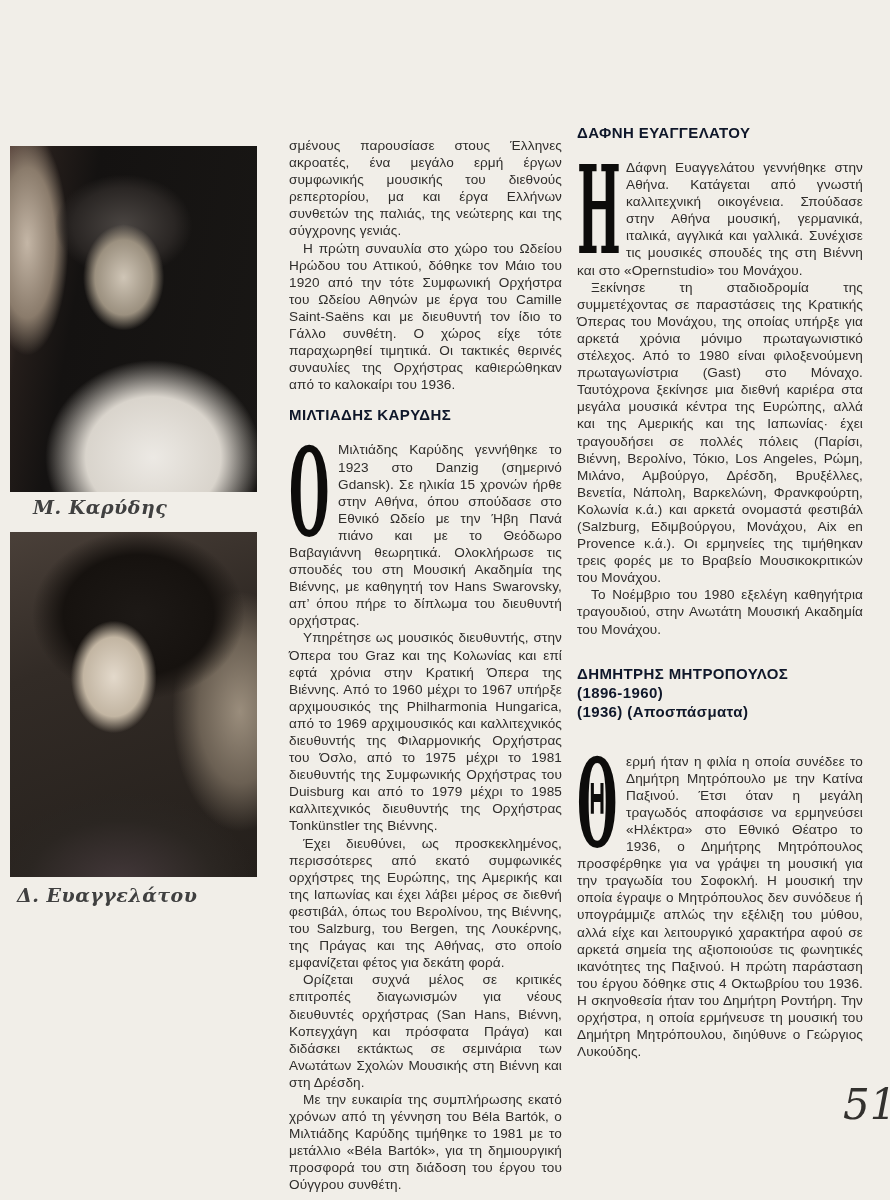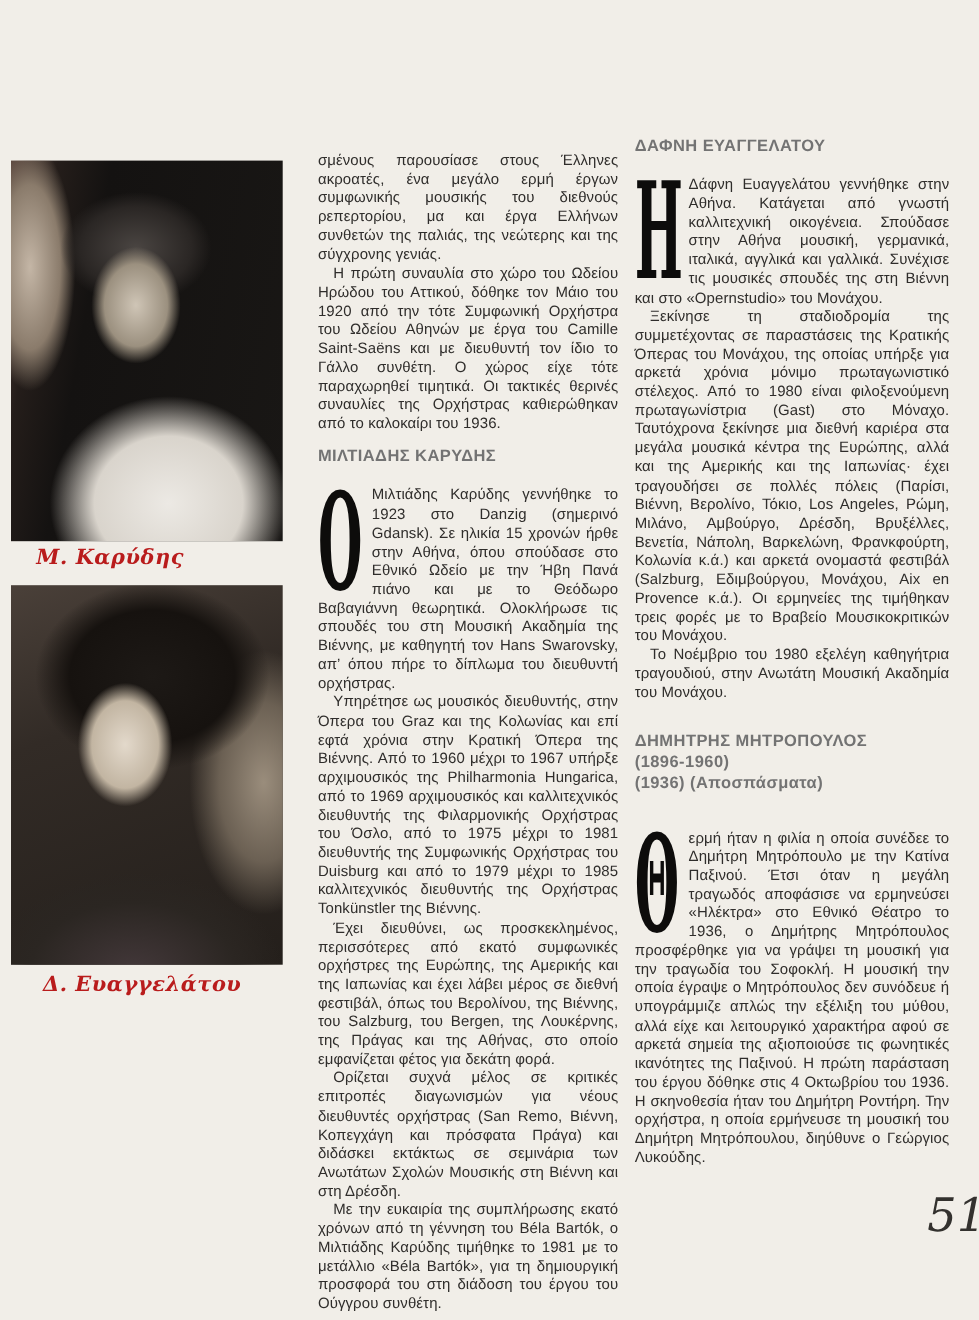--- a/index.html
+++ b/index.html
@@ -33,43 +33,43 @@
       radial-gradient(ellipse 55px 72px at 42% 42%, #e3d9cb 0%, #c2b5a2 55%, rgba(0,0,0,0) 78%),
       radial-gradient(ellipse 125px 100px at 52% 24%, #1d1916 0%, #16120f 60%, rgba(0,0,0,0) 85%),
       radial-gradient(ellipse 90px 160px at 93% 52%, #9a8d7c 0%, #6b6053 45%, rgba(0,0,0,0) 75%),
       radial-gradient(ellipse 170px 115px at 45% 102%, #43383a 0%, #2b2622 55%, rgba(0,0,0,0) 80%),
       linear-gradient(160deg, #4a4039 0%, #322b26 35%, #241f1b 100%);
   }
   .caption{
     position:absolute;
     font-family:"DejaVu Serif",serif;
     font-style:italic;font-weight:bold;
-    font-size:19px;color:#b91c1c;letter-spacing:.5px;
+    font-size:19px;color:#404040;letter-spacing:.5px;
   }
   .caption-1{left:33px;top:496px;}
-  .caption-2{left:39px;top:884px;}
+  .caption-2{left:17px;top:884px;}
 
   
   .col{position:absolute;}
   .col-middle{left:289px;top:137px;width:273px;}
   .col-right{left:577px;top:123px;width:286px;}
 
   .body{
     margin:0;
     font-size:13.6px;line-height:17.1px;
     text-align:justify;
     letter-spacing:.1px;
     color:#2f2d2b;
   }
   .ind{text-indent:14px;}
 
   .sec-heading{
     margin:0;
     font-size:15px;font-weight:bold;
-    letter-spacing:.4px;color:#737373;
+    letter-spacing:.4px;color:#0f172a;
     line-height:19px;
   }
   .h-karydis{margin:12px 0 17px;}
   .h-daphne{margin:0 0 17px;}
   .h-mitropoulos{margin:26px 0 32px;}
   .h-line{display:block;}
 
   
   .dropbox{
     float:left;
@@ -114,21 +114,21 @@
 
     <h2 class="sec-heading h-karydis">ΜΙΛΤΙΑΔΗΣ ΚΑΡΥΔΗΣ</h2>
 
     <p class="body">
       <span class="dropbox">
           <span class="dropglyph">Ο</span>
         </span><span>Μιλτιάδης Καρύδης γεννήθηκε το 1923 στο Danzig (σημερινό Gdansk). Σε ηλικία 15 χρονών ήρθε στην Αθήνα, όπου σπούδασε στο Εθνικό Ωδείο με την Ήβη Πανά πιάνο και με το Θεόδωρο Βαβαγιάννη θεωρητικά. Ολοκλήρωσε τις σπουδές του στη Μουσική Ακαδημία της Βιέννης, με καθηγητή τον Hans Swarovsky, απ’ όπου πήρε το δίπλωμα του διευθυντή ορχήστρας.</span>
     </p>
     <p class="body ind">Υπηρέτησε ως μουσικός διευθυντής, στην Όπερα του Graz και της Κολωνίας και επί εφτά χρόνια στην Κρατική Όπερα της Βιέννης. Από το 1960 μέχρι το 1967 υπήρξε αρχιμουσικός της Philharmonia Hungarica, από το 1969 αρχιμουσικός και καλλιτεχνικός διευθυντής της Φιλαρμονικής Ορχήστρας του Όσλο, από το 1975 μέχρι το 1981 διευθυντής της Συμφωνικής Ορχήστρας του Duisburg και από το 1979 μέχρι το 1985 καλλιτεχνικός διευθυντής της Ορχήστρας Tonkünstler της Βιέννης.</p>
     <p class="body ind">Έχει διευθύνει, ως προσκεκλημένος, περισσότερες από εκατό συμφωνικές ορχήστρες της Ευρώπης, της Αμερικής και της Ιαπωνίας και έχει λάβει μέρος σε διεθνή φεστιβάλ, όπως του Βερολίνου, της Βιέννης, του Salzburg, του Bergen, της Λουκέρνης, της Πράγας και της Αθήνας, στο οποίο εμφανίζεται φέτος για δεκάτη φορά.</p>
-    <p class="body ind">Ορίζεται συχνά μέλος σε κριτικές επιτροπές διαγωνισμών για νέους διευθυντές ορχήστρας (San Remo, Βιέννη, Κοπεγχάγη και πρόσφατα Πράγα) και διδάσκει εκτάκτως σε σεμινάρια των Ανωτάτων Σχολών Μουσικής στη Βιέννη και στη Δρέσδη.</p>
+    <p class="body ind">Ορίζεται συχνά μέλος σε κριτικές επιτροπές διαγωνισμών για νέους διευθυντές ορχήστρας (San Hans, Βιέννη, Κοπεγχάγη και πρόσφατα Πράγα) και διδάσκει εκτάκτως σε σεμινάρια των Ανωτάτων Σχολών Μουσικής στη Βιέννη και στη Δρέσδη.</p>
     <p class="body ind">Με την ευκαιρία της συμπλήρωσης εκατό χρόνων από τη γέννηση του Béla Bartók, ο Μιλτιάδης Καρύδης τιμήθηκε το 1981 με το μετάλλιο «Béla Bartók», για τη δημιουργική προσφορά του στη διάδοση του έργου του Ούγγρου συνθέτη.</p>
   </section>
 
   <section class="col col-right">
     <h2 class="sec-heading h-daphne">ΔΑΦΝΗ ΕΥΑΓΓΕΛΑΤΟΥ</h2>
 
     <p class="body">
       <span class="dropbox">
           <span class="dropglyph">Η</span>
         </span><span>Δάφνη Ευαγγελάτου γεννήθηκε στην Αθήνα. Κατάγεται από γνωστή καλλιτεχνική οικογένεια. Σπούδασε στην Αθήνα μουσική, γερμανικά, ιταλικά, αγγλικά και γαλλικά. Συνέχισε τις μουσικές σπουδές της στη Βιέννη και στο «Opernstudio» του Μονάχου.</span>

